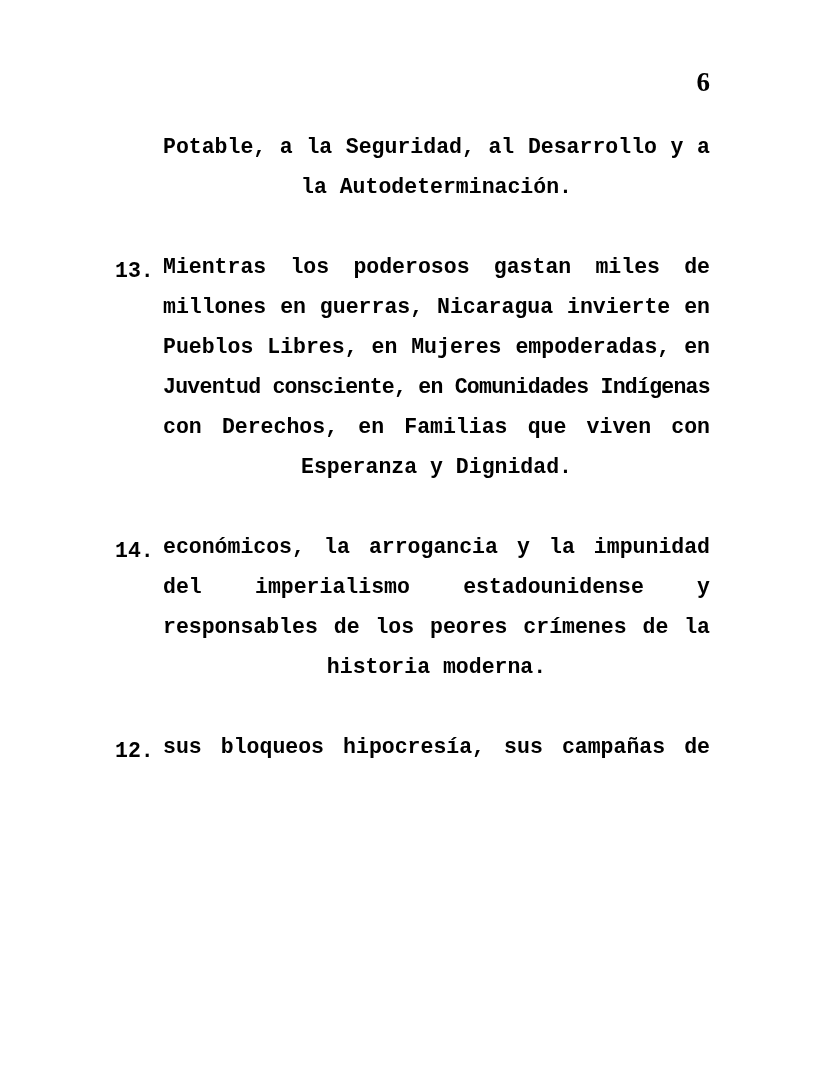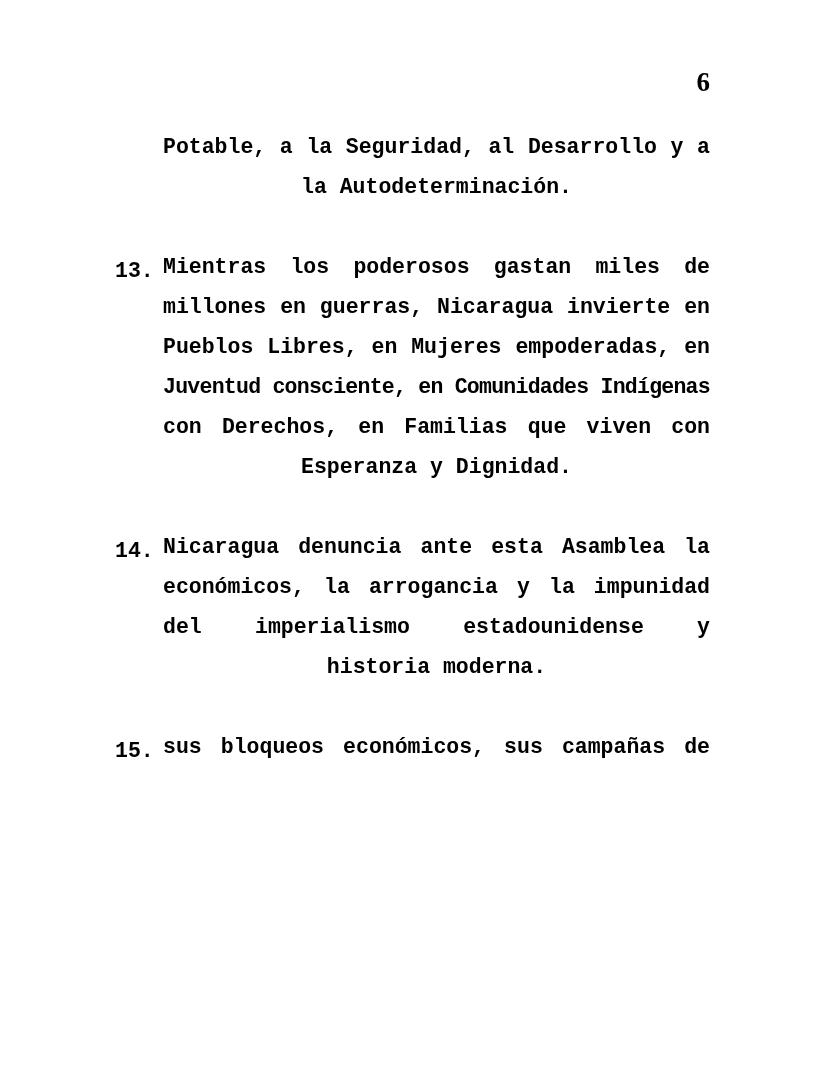--- a/index.html
+++ b/index.html
@@ -88,23 +88,23 @@
         <span class="num">13.</span>
         <div class="line j">Mientras los poderosos gastan miles de</div>
         <div class="line j">millones en guerras, Nicaragua invierte en</div>
         <div class="line j">Pueblos Libres, en Mujeres empoderadas, en</div>
         <div class="line c" style="letter-spacing: -0.75px;">Juventud consciente, en Comunidades Indígenas</div>
         <div class="line j">con Derechos, en Familias que viven con</div>
         <div class="line">Esperanza y Dignidad.</div>
       </div>
       <div class="block numbered">
         <span class="num">14.</span>
-        <div class="line j">Nicaragua denuncia ante esta Asamblea la</div>
         <div class="line j">económicos, la arrogancia y la impunidad</div>
         <div class="line j">del imperialismo estadounidense y historia,</div>
+        <div class="line j">responsables de los peores crímenes de la</div>
         <div class="line">historia moderna.</div>
       </div>
       <div class="block numbered">
-        <span class="num">15.</span>
-        <div class="line j">sus bloqueos económicos, sus campañas de</div>
+        <span class="num">12.</span>
+        <div class="line j">sus bloqueos hipocresía, sus campañas de</div>
       </div>
     </div>
 </div>
 
 </body></html>

